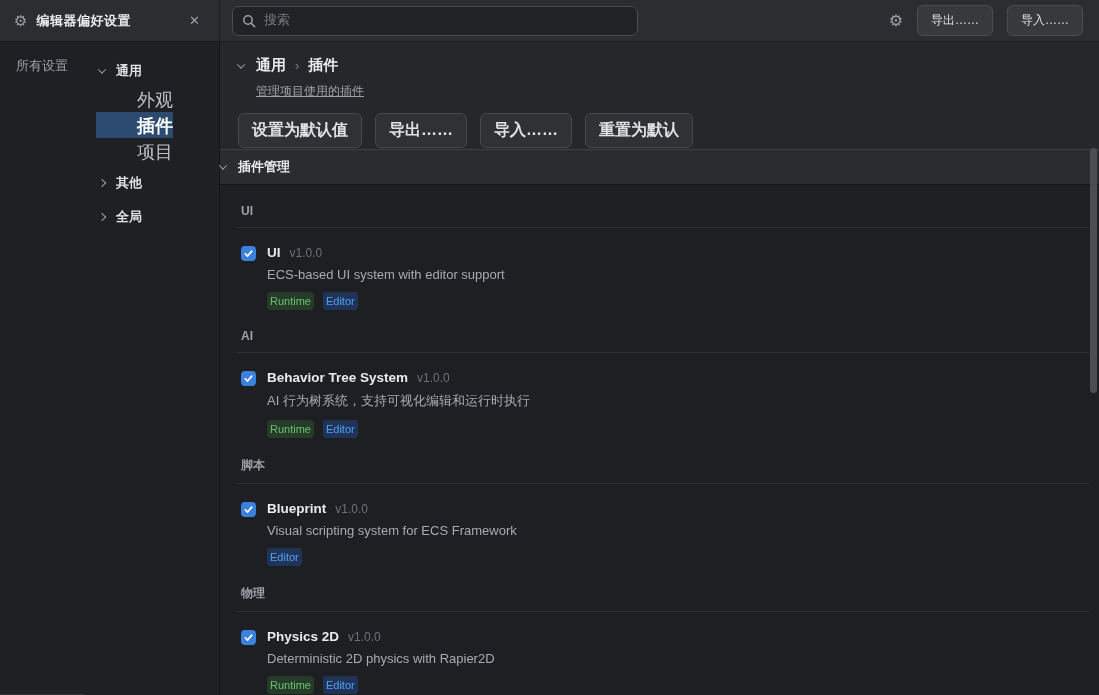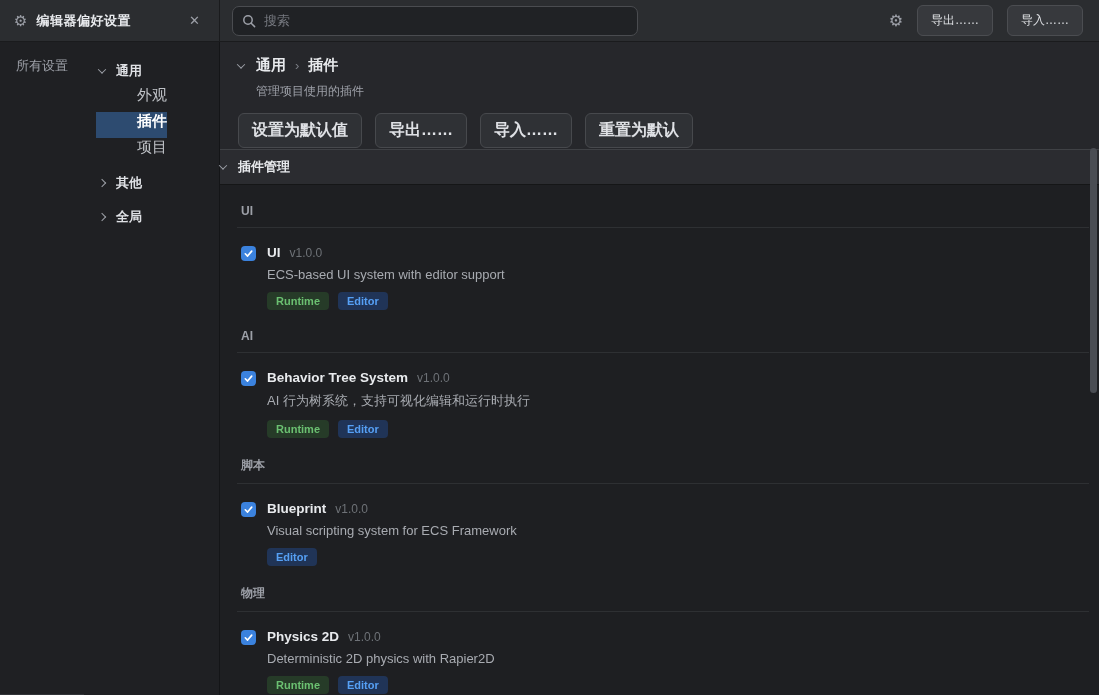--- a/index.html
+++ b/index.html
@@ -13,56 +13,56 @@
   .win-title { width:220px; flex:0 0 220px; height:100%; display:flex; align-items:center;
     padding:0 14px; border-right:1px solid #1a1b1d; }
   .gear { color:#9da0a8; font-size:15px; line-height:1; }
   .win-title .title { color:#e8eaed; font-size:13px; font-weight:bold; margin-left:9px; letter-spacing:.5px; }
   .win-title .close { margin-left:auto; color:#9da0a8; font-size:13px; cursor:pointer; padding:2px 5px; }
 
   .search-box { margin-left:12px; width:406px; height:30px; background:#202225;
     border:1px solid #4a4c50; border-radius:7px; display:flex; align-items:center; padding:0 9px; }
   .search-box svg { flex:0 0 auto; }
   .search-box input { background:transparent; border:none; outline:none; color:#f97316;
-    font-size:13px; margin-left:8px; width:100%; font-family:Liberation Serif, serif; }
+    font-size:13px; margin-left:8px; width:100%; font-family:Liberation Mono, monospace; }
   .search-box input::placeholder { color:#787b82; }
 
   .topbar-right { margin-left:auto; display:flex; align-items:center; gap:14px; padding-right:16px; }
   .topbar-right .gear { font-size:16px; cursor:pointer; }
   .tb-btn { background:#37393d; border:1px solid #4b4d51; border-radius:6px; color:#dfe1e5;
     font-size:12px; padding:6px 13px; cursor:pointer; font-family:inherit; white-space:nowrap; }
 
   
   .body { flex:1; display:flex; min-height:0; }
 
   
   .sidebar { width:220px; flex:0 0 220px; background:#1f2023; border-right:1px solid #141517;
     display:flex; flex-direction:row; }
   .sidebar-header { color:#9da0a8; font-size:13px; padding:15px 16px 13px; border-bottom:1px solid #323438; }
   .tree { padding-top:10px; }
   .tree-group { display:flex; align-items:center; height:30px; padding-left:15px; cursor:pointer;
     color:#dfe1e5; font-size:13px; font-weight:bold; margin-top:4px; }
   .tree-group .chev { margin-right:11px; }
-  .tree-item { display:flex; align-items:flex-start; height:26px; padding-left:41px; margin-left:12px;
-    color:#bfc2c7; font-size:15px; cursor:pointer; }
+  .tree-item { display:flex; align-items:flex-end; height:26px; padding-left:41px; margin-left:12px;
+    color:#bfc2c7; font-size:18px; cursor:pointer; }
   .tree-item.selected { background:#2d4b70; color:#ffffff; font-weight:bold; }
 
   .chev { width:6px; height:6px; border-right:1.6px solid #9da0a8; border-bottom:1.6px solid #9da0a8;
     display:inline-block; flex:0 0 auto; }
   .chev.down { transform:rotate(45deg) translate(-1px,-1px); }
   .chev.right { transform:rotate(-45deg); }
 
   
   .main { flex:1; position:relative; display:flex; flex-direction:column; min-width:0; background:#1e1f22; }
   .main-header { background:#26272b; padding:14px 0 0 18px; height:107px; flex:0 0 107px; }
   .breadcrumb { display:flex; align-items:center; }
   .breadcrumb .chev { margin-right:12px; cursor:pointer; }
   .crumb { color:#e8eaed; font-size:15px; font-weight:bold; }
   .crumb-sep { color:#7c7f86; font-size:13px; margin:0 9px; }
-  .subtitle { color:#9da0a8; font-size:12px; margin:8px 0 0 18px; }
+  .subtitle { color:#9da0a8; font-size:12px; margin:8px 0 0 18px;text-decoration:underline; }
   .actions { display:flex; gap:13px; margin:13px 0 0 0; }
   .act-btn { background:#2f3135; border:1px solid #47494d; border-radius:6px; color:#dfe1e5;
     font-size:16px; font-weight:bold; padding:6px 13px; cursor:pointer; font-family:inherit; white-space:nowrap; }
 
   .section-bar { height:36px; flex:0 0 36px; background:#2b2c30; border-top:1px solid #3f4145;
     border-bottom:1px solid #151617; display:flex; align-items:center; cursor:pointer; }
   .section-bar .chev { margin-right:12px; }
   .section-title { color:#e8eaed; font-size:13px; font-weight:bold; }
 
   .plugin-list { flex:1; background:#1e1f22; padding:0 10px 0 17px; overflow:hidden; }
@@ -71,21 +71,21 @@
   .cat-rule { height:1px; background:#2e3033; margin-top:9px; }
   .plugin { display:flex; margin:17px 0 0 4px; }
   .checkbox { width:15px; height:15px; border-radius:4px; background:#3b82de; flex:0 0 auto;
     display:flex; align-items:center; justify-content:center; margin-top:1px; cursor:pointer; }
   .plugin-info { margin-left:11px; }
   .line1 { display:flex; align-items:baseline; }
   .pname { color:#e8eaed; font-size:13.5px; font-weight:bold; }
   .pver { color:#6e7277; font-size:12px; margin-left:9px; }
   .pdesc { color:#a8abb1; font-size:13px; margin-top:7px; }
   .pbadges { display:flex; gap:9px; margin-top:10px; }
-  .badge { font-size:11px; font-weight:bold; padding:3px 9px; border-radius:4px; }
+  .badge { font-size:11px; font-weight:normal; padding:3px 3px; border-radius:4px; }
 
   .scroll-thumb { position:absolute; right:2px; top:106px; width:7px; height:245px;
     background:#4a4d53; border-radius:4px; cursor:pointer; }
 </style>
 </head>
 <body>
 
 <div class="window">
 
   <div class="topbar">

